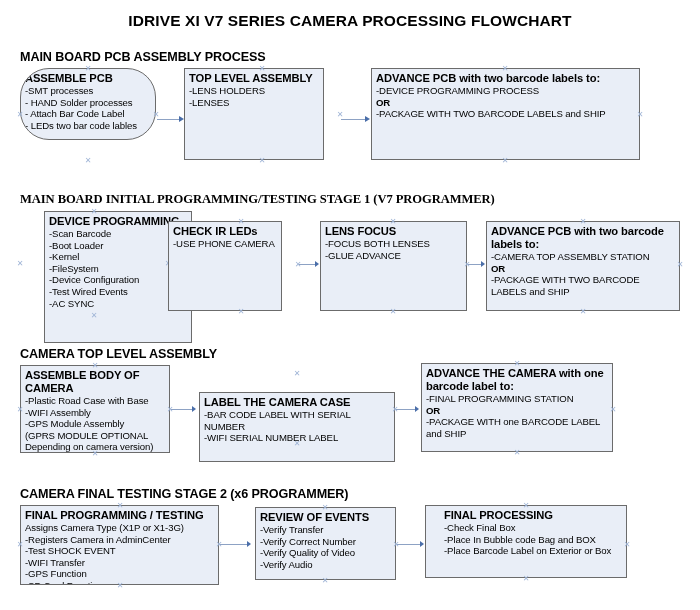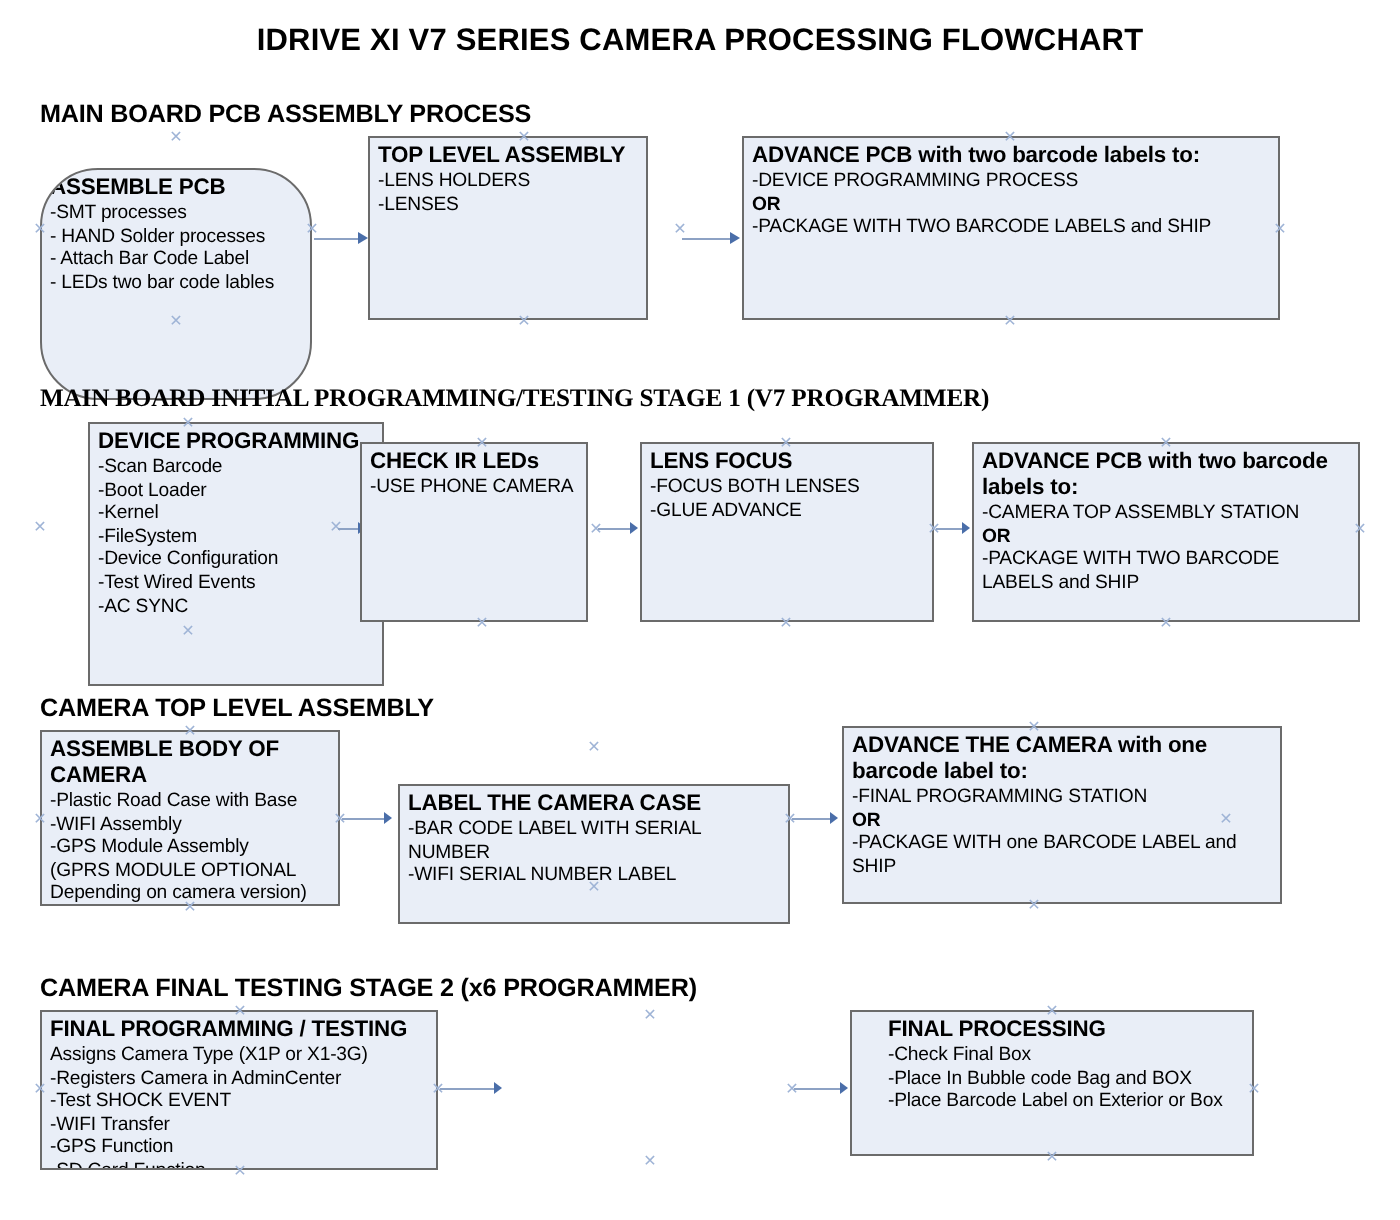--- a/index.html
+++ b/index.html
@@ -100,21 +100,21 @@
 </style>
 </head>
 <body>
 
 <div id="canvas">
 
   <div class="doc-title">IDRIVE XI V7 SERIES CAMERA PROCESSING FLOWCHART</div>
 
   <div class="section-title" style="left:20px; top:50px;">MAIN BOARD PCB ASSEMBLY PROCESS</div>
 
-  <div class="node" style="left:20px; top:84px; width:136px; height:116px;border-radius:29px;">
+  <div class="node" style="left:20px; top:68px; width:136px; height:72px;border-radius:29px;">
     <span class="hd">ASSEMBLE PCB</span>
     <span class="li">-SMT processes</span>
     <span class="li">- HAND Solder processes</span>
     <span class="li">- Attach Bar Code Label</span>
     <span class="li">- LEDs two bar code lables</span>
   </div>
   <div class="handle" style="left:88px; top:68px;"></div>
   <div class="handle" style="left:88px; top:160px;"></div>
   <div class="handle" style="left:20px; top:114px;"></div>
   <div class="handle" style="left:156px; top:114px;"></div>
@@ -157,21 +157,21 @@
     <span class="li">-AC SYNC</span>
   </div>
   <div class="handle" style="left:94px; top:211px;"></div>
   <div class="handle" style="left:94px; top:315px;"></div>
   <div class="handle" style="left:20px; top:263px;"></div>
   <div class="handle" style="left:168px; top:263px;"></div>
 
   <div class="conn" style="left:169px; top:264px; width:11px;"></div>
   <div class="arrow sm" style="left:179px; top:261px;"></div>
 
-  <div class="node" style="left:180px; top:221px; width:114px; height:90px;">
+  <div class="node" style="left:168px; top:221px; width:114px; height:90px;">
     <span class="hd">CHECK IR LEDs</span>
     <span class="li">-USE PHONE CAMERA</span>
   </div>
   <div class="handle" style="left:241px; top:221px;"></div>
   <div class="handle" style="left:241px; top:311px;"></div>
   <div class="handle" style="left:298px; top:264px;"></div>
 
   <div class="conn" style="left:299px; top:264px; width:17px;"></div>
   <div class="arrow sm" style="left:315px; top:261px;"></div>
 
@@ -220,21 +220,21 @@
     <span class="li">-BAR CODE LABEL WITH SERIAL NUMBER</span>
     <span class="li">-WIFI SERIAL NUMBER LABEL</span>
   </div>
   <div class="handle" style="left:297px; top:373px;"></div>
   <div class="handle" style="left:297px; top:443px;"></div>
   <div class="handle" style="left:395px; top:409px;"></div>
 
   <div class="conn" style="left:396px; top:409px; width:20px;"></div>
   <div class="arrow sm" style="left:415px; top:406px;"></div>
 
-  <div class="node" style="left:421px; top:363px; width:220px; height:89px;">
+  <div class="node" style="left:421px; top:363px; width:192px; height:89px;">
     <span class="hd">ADVANCE THE CAMERA with one barcode label to:</span>
     <span class="li">-FINAL PROGRAMMING STATION</span>
     <span class="li b">OR</span>
     <span class="li">-PACKAGE WITH one BARCODE LABEL and SHIP</span>
   </div>
   <div class="handle" style="left:517px; top:363px;"></div>
   <div class="handle" style="left:517px; top:452px;"></div>
   <div class="handle" style="left:613px; top:409px;"></div>
 
   <div class="section-title" style="left:20px; top:487px;">CAMERA FINAL TESTING STAGE 2 (x6 PROGRAMMER)</div>
@@ -249,20 +249,27 @@
     <span class="li">-SD Card Function</span>
   </div>
   <div class="handle" style="left:120px; top:505px;"></div>
   <div class="handle" style="left:120px; top:585px;"></div>
   <div class="handle" style="left:20px; top:544px;"></div>
   <div class="handle" style="left:219px; top:544px;"></div>
 
   <div class="conn" style="left:220px; top:544px; width:28px;"></div>
   <div class="arrow sm" style="left:247px; top:541px;"></div>
 
+  <div class="node" style="left:255px; top:507px; width:141px; height:73px;">
+    <span class="hd">REVIEW OF EVENTS</span>
+    <span class="li">-Verify Transfer</span>
+    <span class="li">-Verify Correct Number</span>
+    <span class="li">-Verify Quality of Video</span>
+    <span class="li">-Verify Audio</span>
+  </div>
   <div class="handle" style="left:325px; top:507px;"></div>
   <div class="handle" style="left:325px; top:580px;"></div>
   <div class="handle" style="left:396px; top:544px;"></div>
 
   <div class="conn" style="left:397px; top:544px; width:24px;"></div>
   <div class="arrow sm" style="left:420px; top:541px;"></div>
 
   <div class="node" style="left:425px; top:505px; width:202px; height:73px;padding-left:18px;">
     <span class="hd">FINAL PROCESSING</span>
     <span class="li"> -Check Final Box</span>

